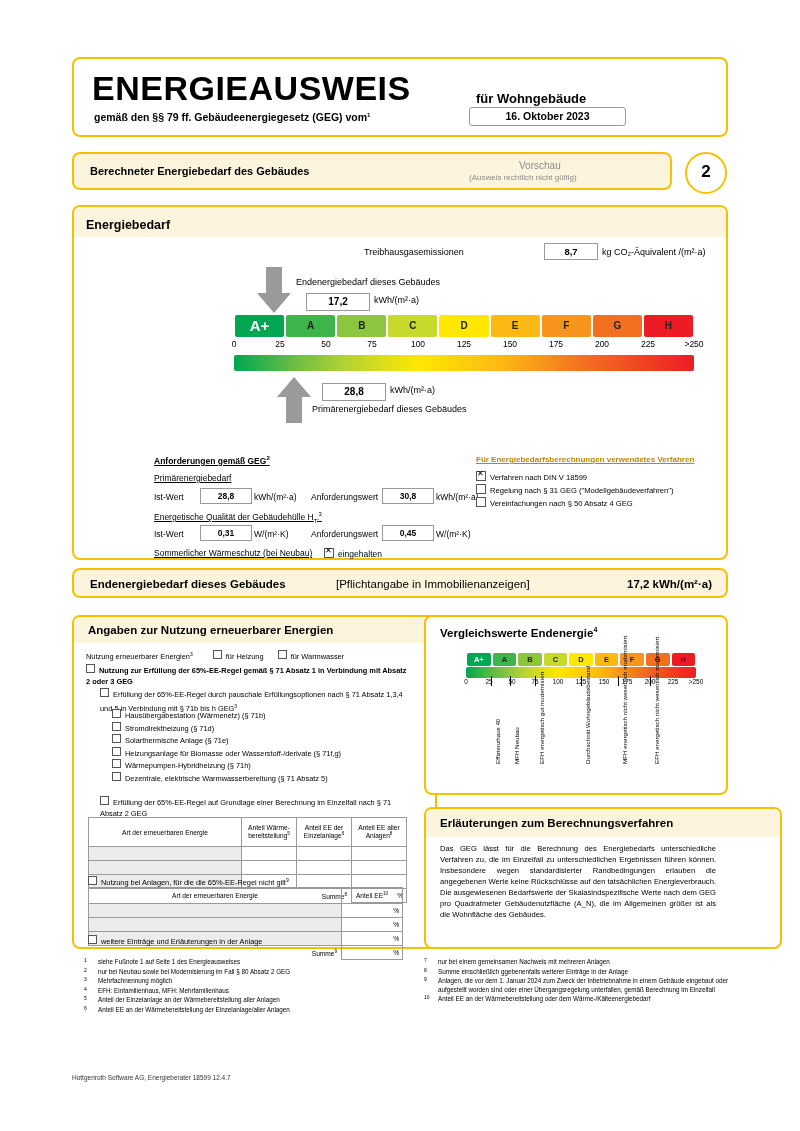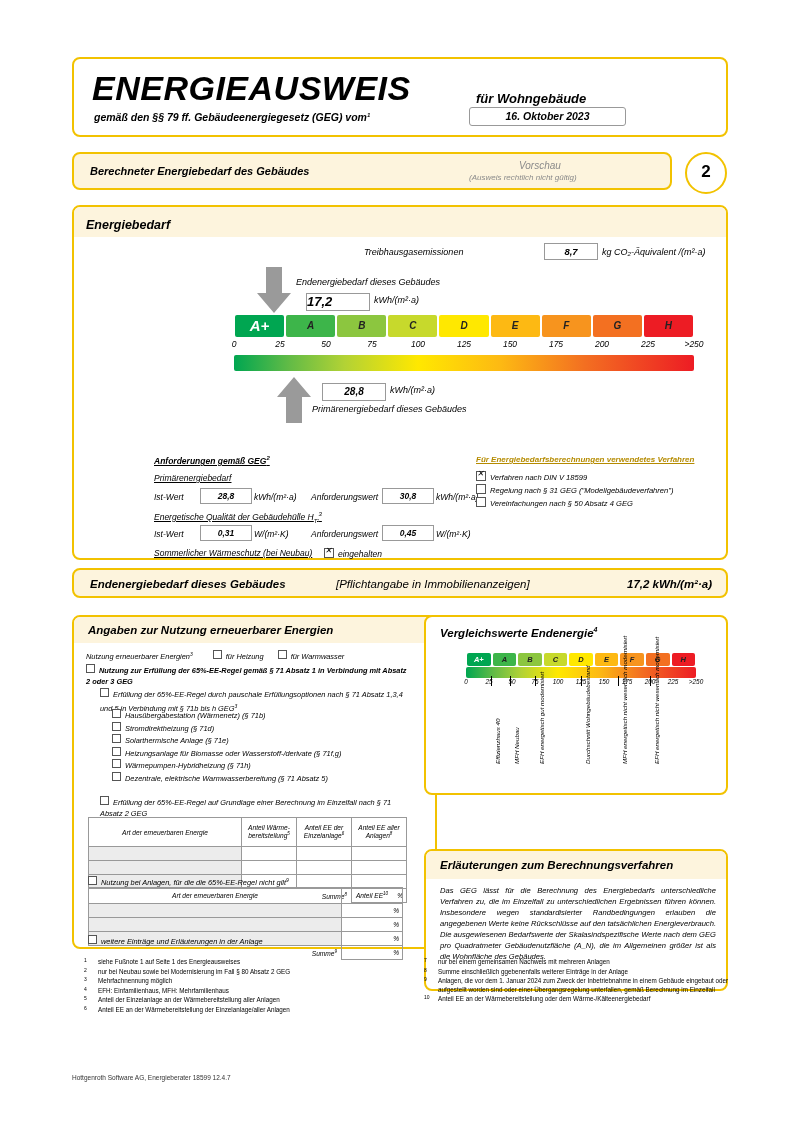--- a/index.html
+++ b/index.html
@@ -1,21 +1,21 @@
 <!DOCTYPE html>
 <html><head>
 <meta charset="utf-8">
 <style>
   html,body{margin:0;padding:0;background:#e8e8e8;}
   body{font-family:"Liberation Sans", sans-serif;}
   #page{
     position:relative;width:800px;height:1131px;background:#fff;margin:0 auto;
     overflow:hidden;
   }
-  .box{position:absolute;border:2px solid #f2c200;border-radius:8px;background:#fff;box-sizing:border-box;font-style:italic;}
+  .box{position:absolute;border:2px solid #f2c200;border-radius:8px;background:#fff;box-sizing:border-box;}
   .hdr-title{font-size:34px;font-weight:bold;letter-spacing:0.5px;color:#000;}
   
   #hdr{left:72px;top:57px;width:656px;height:80px;}
   #hdr .t1{position:absolute;left:18px;top:10px;}
   #hdr .t2{position:absolute;left:402px;top:32px;font-size:13px;font-weight:bold;}
   #hdr .t3{position:absolute;left:20px;top:52px;font-size:10.5px;font-weight:bold;}
   #hdr .sup{font-size:6px;vertical-align:super;}
   #hdr .datebox{position:absolute;left:395px;top:48px;width:155px;height:17px;border:1px solid #999;border-radius:3px;
      font-size:10.5px;font-weight:bold;text-align:center;line-height:17px;}
   
@@ -35,22 +35,22 @@
      line-height:15px;font-size:9.5px;font-weight:bold;}
   .thgunit{position:absolute;left:528px;top:40px;font-size:9px;}
   
   .scalewrap{position:absolute;left:160px;top:108px;width:460px;}
   .bandrow{position:relative;height:22px;width:460px;display:flex;}
   .bandcell{flex:1;position:relative;text-align:center;font-size:10px;font-weight:bold;color:#333;line-height:22px;}
   .ticks{position:relative;height:14px;width:460px;margin-top:2px;}
   .tick{position:absolute;font-size:8.5px;transform:translateX(-50%);}
   .gradbar{position:relative;width:460px;height:16px;margin-top:2px;border-radius:2px;
     background:linear-gradient(to right,#00a651 0%,#62bb46 12%,#b2d235 24%,#ffe800 40%,#fdb913 58%,#f37021 76%,#ed1c24 100%);}
-  .endbox{position:absolute;left:232px;top:86px;width:62px;height:16px;border:1px solid #999;text-align:left;
-     line-height:16px;font-size:13px;font-weight:bold;}
+  .endbox{position:absolute;left:232px;top:86px;width:62px;height:16px;border:1px solid #999;text-align:center;
+     line-height:16px;font-size:10px;font-weight:bold;}
   .endlbl{position:absolute;left:222px;top:70px;font-size:9px;}
   .endunit{position:absolute;left:300px;top:88px;font-size:9px;}
   .pribox{position:absolute;left:248px;top:176px;width:62px;height:16px;border:1px solid #999;text-align:center;
      line-height:16px;font-size:10px;font-weight:bold;}
   .priunit{position:absolute;left:316px;top:178px;font-size:9px;}
   .prilbl{position:absolute;left:238px;top:197px;font-size:9px;}
   
   .anf{position:absolute;left:80px;top:248px;font-size:8.5px;font-weight:bold;text-decoration:underline;}
   .ul{text-decoration:underline;}
   .row-v{position:absolute;font-size:8.5px;}
@@ -68,21 +68,21 @@
   #leftbox{left:72px;top:615px;width:365px;height:334px;}
   #leftbox .hd{position:absolute;left:0;top:0;width:100%;height:26px;background:#fdf4dd;border-radius:6px 6px 0 0;}
   #leftbox .hdt{position:absolute;left:14px;top:7px;font-size:11.5px;font-weight:bold;}
   .ll{font-size:7.4px;line-height:10.5px;}
   .cb{display:inline-block;width:7px;height:7px;border:1px solid #555;margin-right:4px;background:#fff;vertical-align:0px;}
   table.tb{border-collapse:collapse;font-size:6.6px;}
   table.tb td{border:1px solid #999;height:11px;}
   
   #cmp{left:424px;top:615px;width:304px;height:180px;}
   #cmp .hdt{position:absolute;left:14px;top:9px;font-size:11.5px;font-weight:bold;}
-  #erl{left:424px;top:849px;width:304px;height:142px;}
+  #erl{left:424px;top:807px;width:358px;height:142px;}
   #erl .hd{position:absolute;left:0;top:0;width:100%;height:28px;background:#fdf4dd;border-radius:6px 6px 0 0;}
   #erl .hdt{position:absolute;left:14px;top:8px;font-size:11.5px;font-weight:bold;}
   #erl p{position:absolute;left:14px;top:34px;width:276px;font-size:7.6px;line-height:11px;text-align:justify;margin:0;}
   
   #fn{position:absolute;left:72px;top:958px;width:656px;font-size:6.3px;line-height:8.6px;}
   #fn .col{position:absolute;top:0;}
   #foot{position:absolute;left:72px;top:1074px;font-size:6.5px;color:#333;}
   .cmpband{position:absolute;left:40px;top:36px;width:230px;}
   .cmprow{display:flex;height:13px;width:230px;}
   .cmpcell{flex:1;text-align:center;font-size:7.5px;font-weight:bold;line-height:13px;color:#333;}

